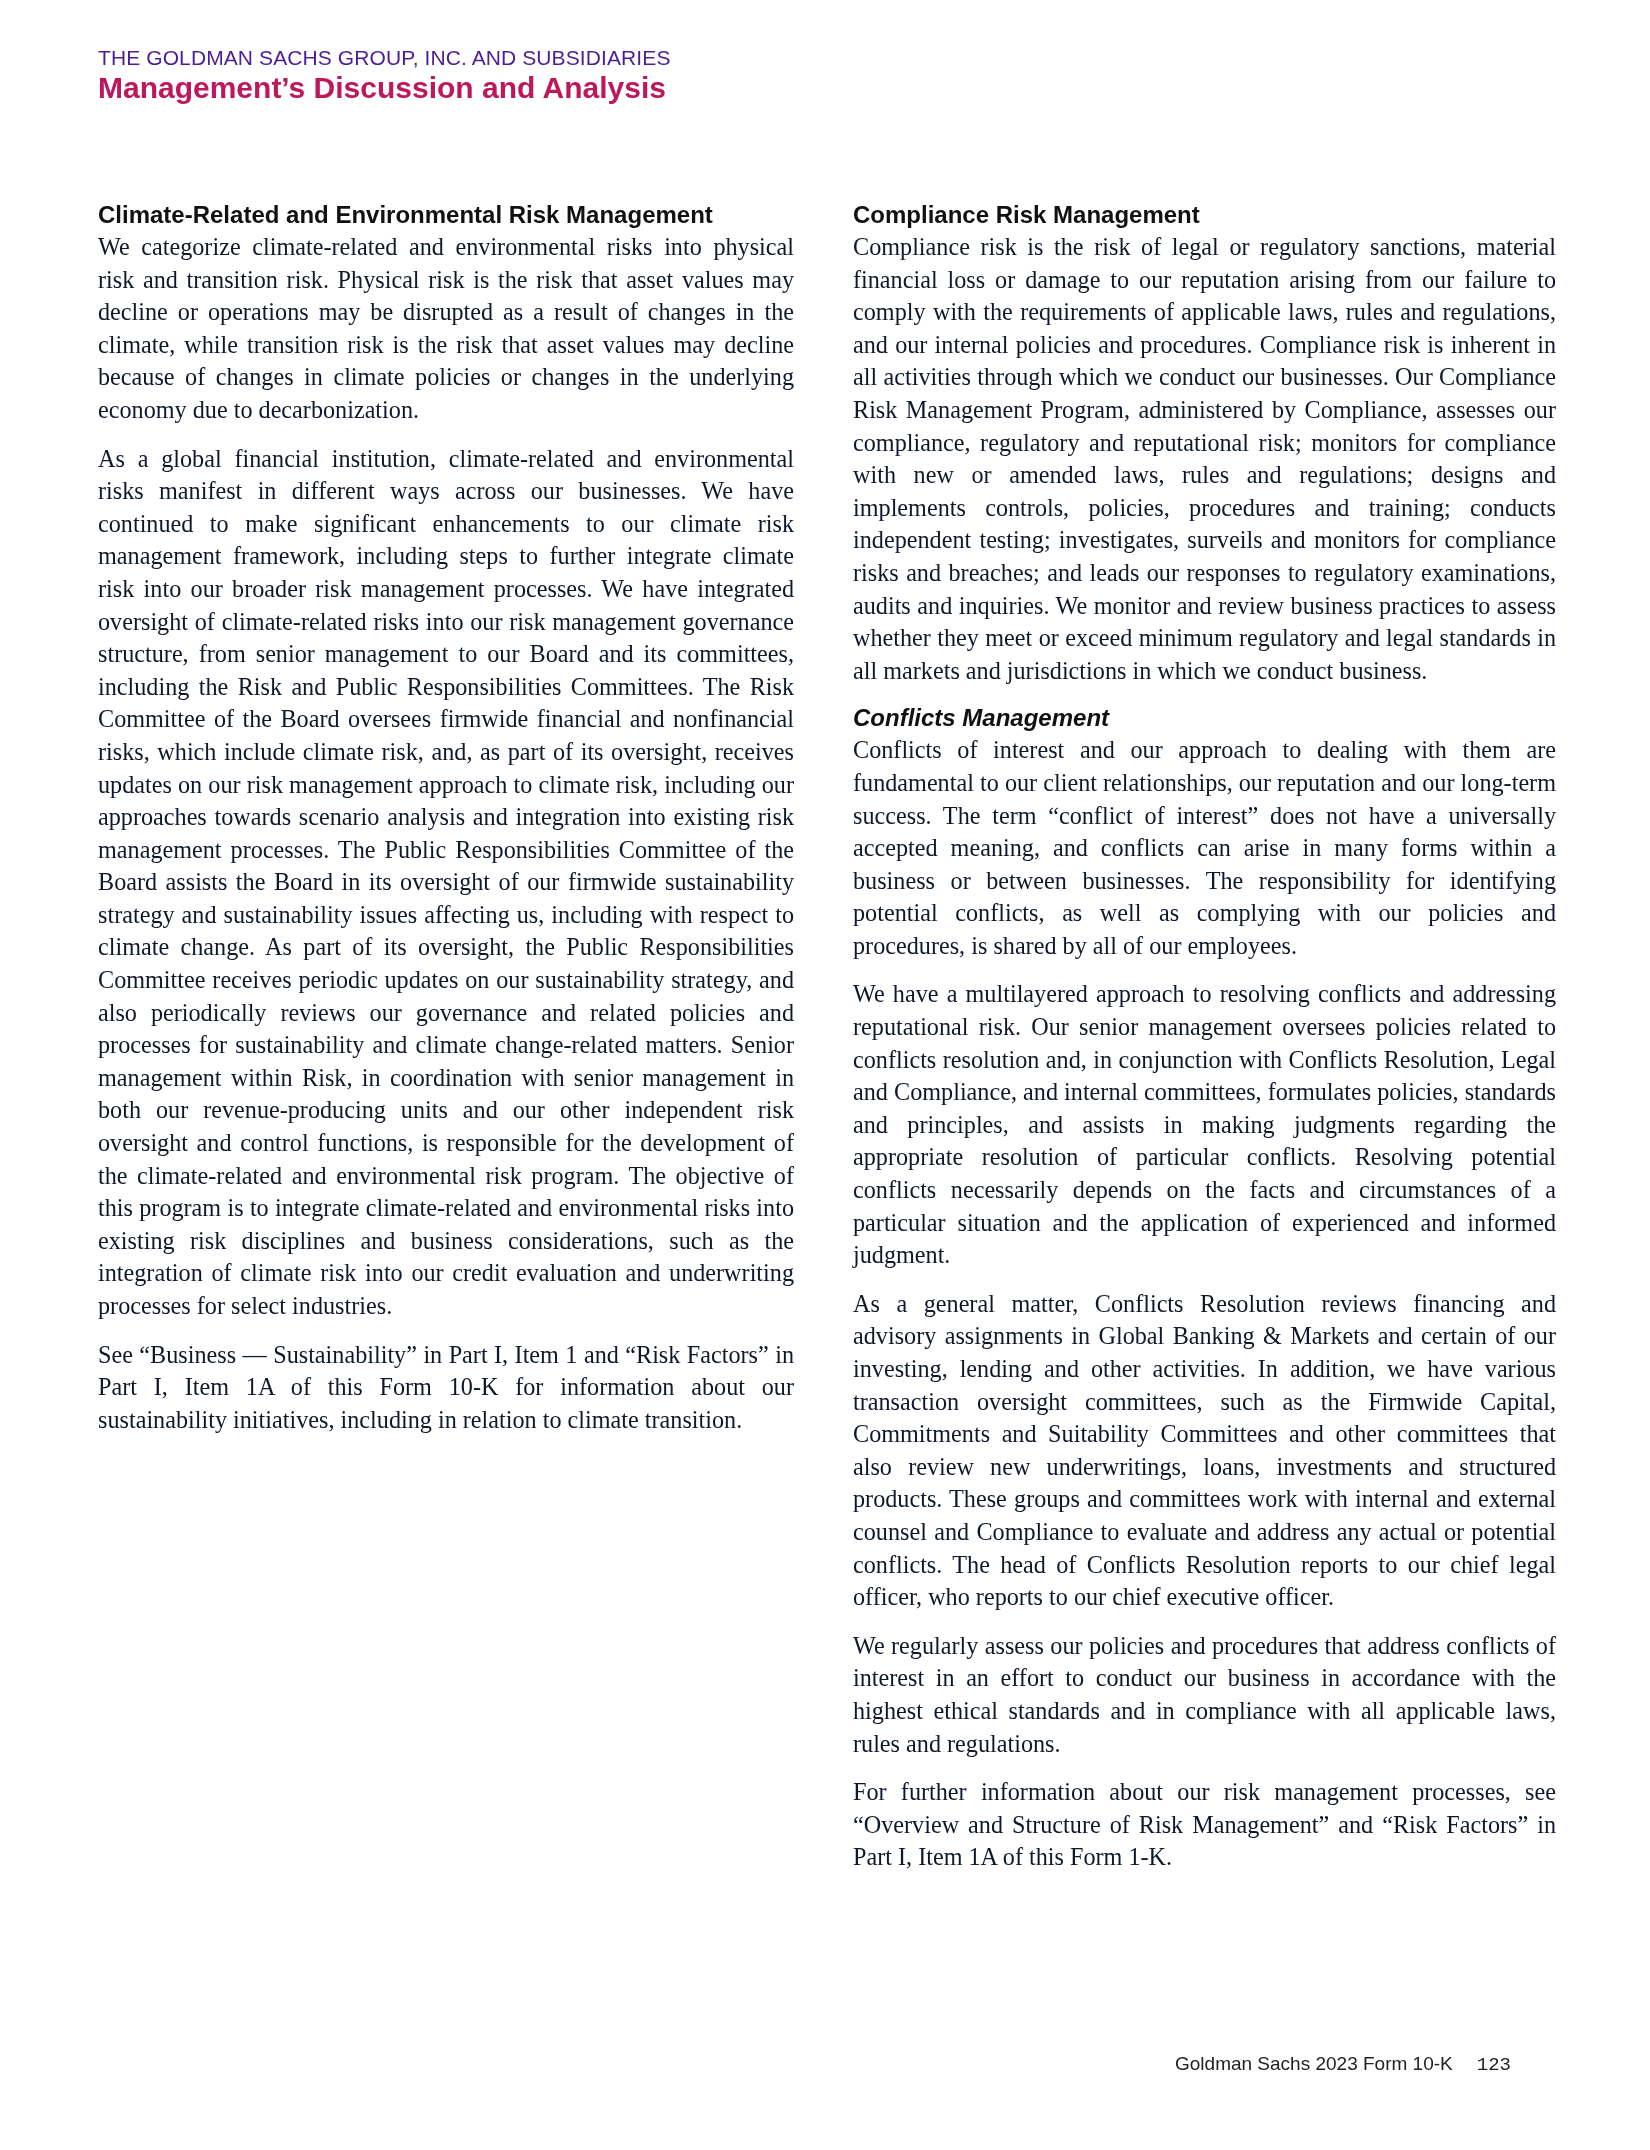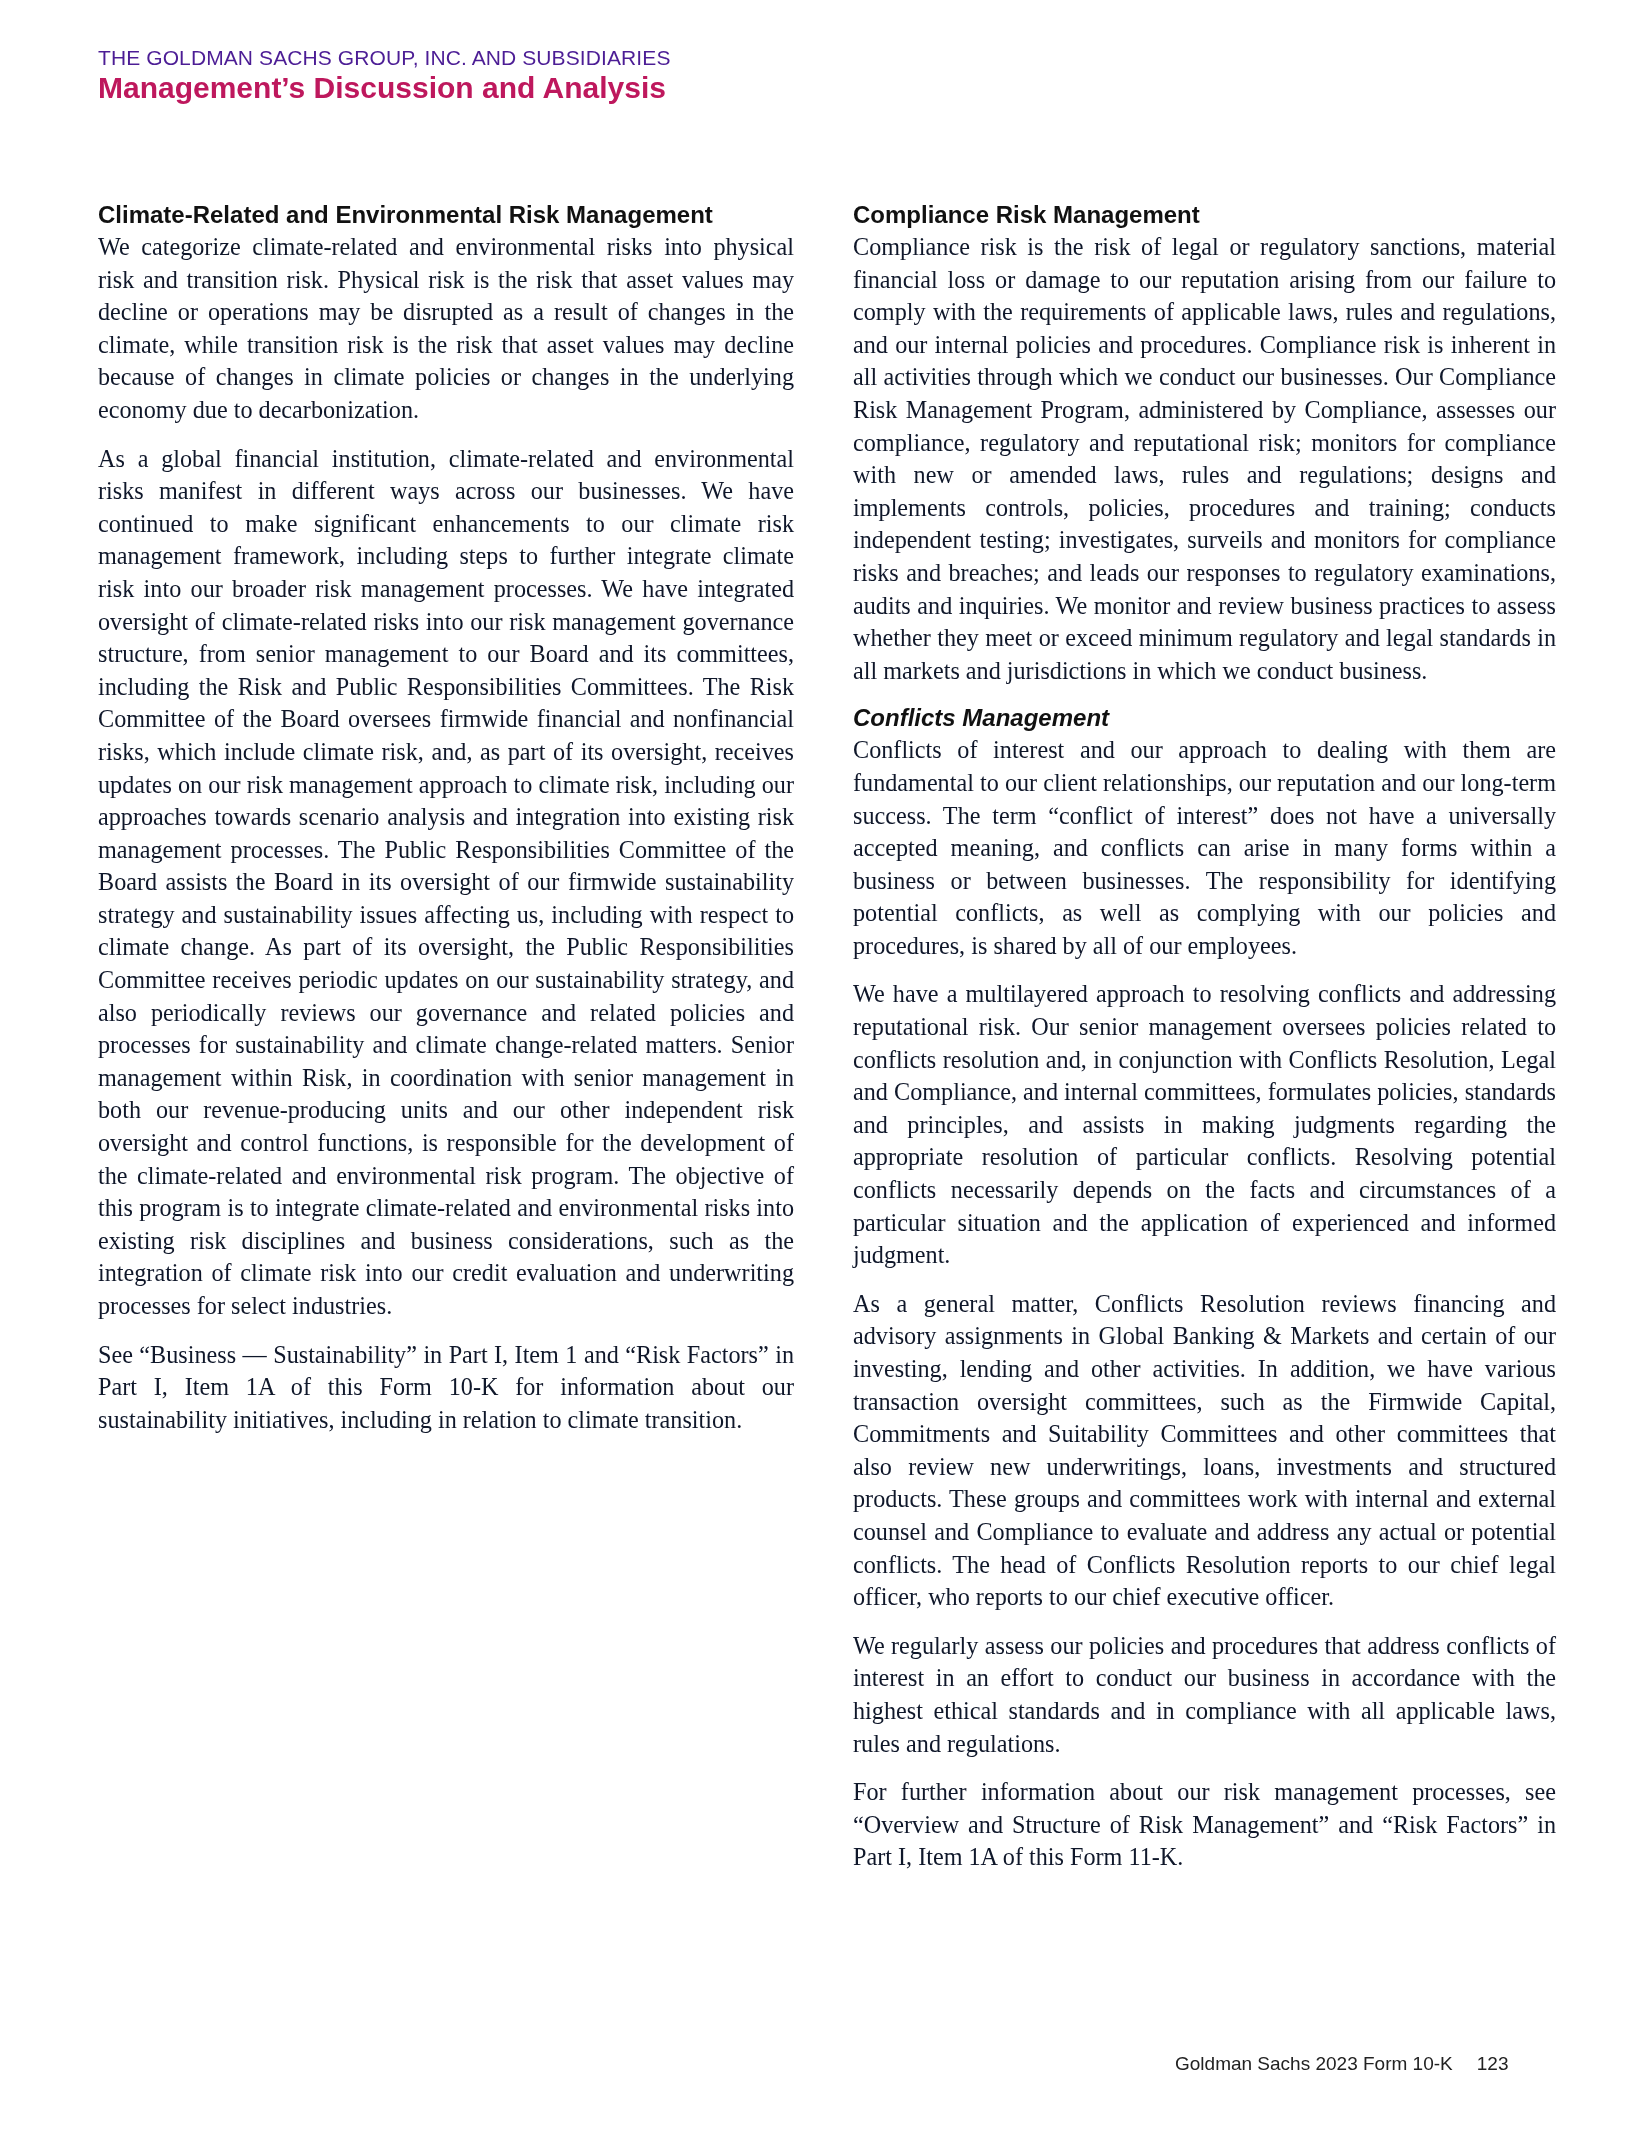--- a/index.html
+++ b/index.html
@@ -7,21 +7,21 @@
     .header { position: absolute; left: 98px; top: 46px; }
     .company { font-family: "Liberation Sans", sans-serif; font-size: 21px; color: #4c1d95; letter-spacing: 0.1px; line-height: 24px; }
     .section-title { font-family: "Liberation Sans", sans-serif; font-weight: bold; font-size: 30px; color: #be185d; line-height: 36px; margin-top: 0px; }
     .col { position: absolute; top: 155px; margin-top: 45px; }
     .col-left { left: 98px; width: 696px; }
     .col-right { left: 853px; width: 703px; }
     h2 { font-family: "Liberation Sans", sans-serif; font-weight: bold; font-size: 24px; line-height: 30px; margin: 0 0 1px 0; color: #111; }
     p { font-family: "Liberation Serif", serif; font-size: 24.2px; line-height: 32.6px; margin: 0 0 16px 0; text-align: justify; color: #0f172a; }
     .h-gap { margin-top: 10px; font-style: italic; }
     .footer { position: absolute; top: 2053px; left: 1175px; font-family: "Liberation Sans", sans-serif; font-size: 19px; color: #222; }
-    .footer .page { margin-left: 24px; }
+    .footer .page { margin-left: 24px; font-family: Liberation Mono, monospace; }
   </style>
 </head>
 <body>
 
 <div class="header">
   <div class="company">THE GOLDMAN SACHS GROUP, INC. AND SUBSIDIARIES</div>
   <div class="section-title">Management’s Discussion and Analysis</div>
 </div>
 
 <div class="col col-left">
@@ -32,18 +32,18 @@
 </div>
 
 <div class="col col-right">
   <h2>Compliance Risk Management</h2>
   <p>Compliance risk is the risk of legal or regulatory sanctions, material financial loss or damage to our reputation arising from our failure to comply with the requirements of applicable laws, rules and regulations, and our internal policies and procedures. Compliance risk is inherent in all activities through which we conduct our businesses. Our Compliance Risk Management Program, administered by Compliance, assesses our compliance, regulatory and reputational risk; monitors for compliance with new or amended laws, rules and regulations; designs and implements controls, policies, procedures and training; conducts independent testing; investigates, surveils and monitors for compliance risks and breaches; and leads our responses to regulatory examinations, audits and inquiries. We monitor and review business practices to assess whether they meet or exceed minimum regulatory and legal standards in all markets and jurisdictions in which we conduct business.</p>
   <h2 class="h-gap">Conflicts Management</h2>
   <p>Conflicts of interest and our approach to dealing with them are fundamental to our client relationships, our reputation and our long-term success. The term “conflict of interest” does not have a universally accepted meaning, and conflicts can arise in many forms within a business or between businesses. The responsibility for identifying potential conflicts, as well as complying with our policies and procedures, is shared by all of our employees.</p>
   <p>We have a multilayered approach to resolving conflicts and addressing reputational risk. Our senior management oversees policies related to conflicts resolution and, in conjunction with Conflicts Resolution, Legal and Compliance, and internal committees, formulates policies, standards and principles, and assists in making judgments regarding the appropriate resolution of particular conflicts. Resolving potential conflicts necessarily depends on the facts and circumstances of a particular situation and the application of experienced and informed judgment.</p>
   <p>As a general matter, Conflicts Resolution reviews financing and advisory assignments in Global Banking &amp; Markets and certain of our investing, lending and other activities. In addition, we have various transaction oversight committees, such as the Firmwide Capital, Commitments and Suitability Committees and other committees that also review new underwritings, loans, investments and structured products. These groups and committees work with internal and external counsel and Compliance to evaluate and address any actual or potential conflicts. The head of Conflicts Resolution reports to our chief legal officer, who reports to our chief executive officer.</p>
   <p>We regularly assess our policies and procedures that address conflicts of interest in an effort to conduct our business in accordance with the highest ethical standards and in compliance with all applicable laws, rules and regulations.</p>
-  <p>For further information about our risk management processes, see “Overview and Structure of Risk Management” and “Risk Factors” in Part I, Item 1A of this Form 11-K.</p>
+  <p>For further information about our risk management processes, see “Overview and Structure of Risk Management” and “Risk Factors” in Part I, Item 1A of this Form 1-K.</p>
 </div>
 
 <div class="footer">
   <span>Goldman Sachs 2023 Form 10-K</span><span class="page">123</span>
 </div>
 
 </body></html>

